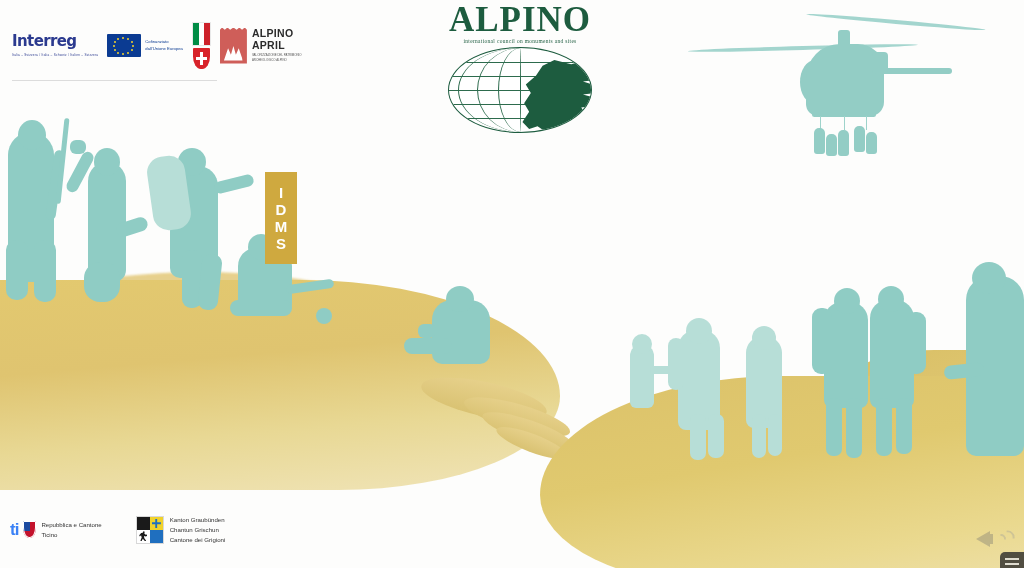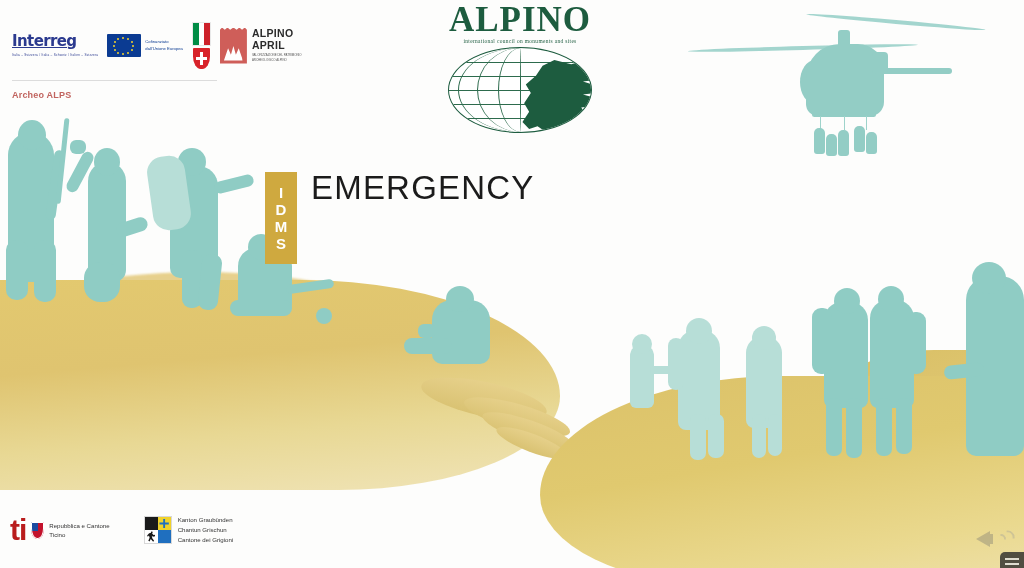--- a/index.html
+++ b/index.html
@@ -12,21 +12,21 @@
 
   
   .canvas{position:absolute;inset:0;background:#fdfdfc;}
 
   
   .logobar{position:absolute;left:12px;top:22px;width:310px;height:auto;}
   .logorow{display:flex;align-items:center;gap:9px;}
   .interreg{display:flex;flex-direction:column;justify-content:center;}
   .interreg-word{
     font-size:15px;font-weight:700;color:#2b3a8f;letter-spacing:-.6px;
-    font-family:"DejaVu Sans",sans-serif;line-height:1;text-decoration:underline;
+    font-family:"DejaVu Sans",sans-serif;line-height:1;
   }
   .interreg-sub{
     margin-top:5px;font-size:3.1px;color:#2b3a8f;letter-spacing:.25px;
     white-space:nowrap;line-height:1;transform:scaleY(1.15);transform-origin:left top;
   }
   .eu{display:flex;align-items:center;gap:4px;}
   .eu-flag{
     width:34px;height:23px;background:#0b3b92;position:relative;border-radius:1px;
     flex:0 0 auto;
   }
@@ -168,21 +168,21 @@
     border-radius:50% 50% 0 0/100% 100% 0 0;
     filter:blur(1px);
   }
 
   .fig{position:absolute;background:#8fccc4;}
   .fig.pale{background:#b7ded7;}
 
   
   .cantons{position:absolute;left:10px;top:515px;display:flex;align-items:center;gap:34px;}
   .ti-logo{display:flex;align-items:center;gap:5px;}
-  .ti-word{font-size:30px;font-weight:800;color:#b91c1c;letter-spacing:-1px;line-height:1;}
+  .ti-word{font-size:17px;font-weight:800;color:#3b82f6;letter-spacing:-1px;line-height:1;}
   .ti-shield{
     width:13px;height:17px;background:#c3122c;position:relative;
     border-radius:1px 1px 46% 46%/1px 1px 62% 62%;
   }
   .ti-shield::before{content:"";position:absolute;left:0;top:0;width:50%;height:56%;background:#1c4ba0;}
   .ti-shield::after{content:"";position:absolute;left:0;top:0;right:0;bottom:0;
     border:1px solid #fff;border-radius:1px 1px 46% 46%/1px 1px 62% 62%;box-sizing:border-box;}
   .ti-text{font-size:6.1px;color:#333;line-height:1.55;white-space:nowrap;}
   .gr-logo{display:flex;align-items:center;gap:6px;}
   .gr-mark{
@@ -380,21 +380,20 @@
         <div class="archeo-mark"></div>
         <div class="archeo-txt">
           <div class="archeo-t1">ALPINO</div>
           <div class="archeo-t2">APRIL</div>
           <div class="archeo-t3">VALORIZZAZIONE DEL PATRIMONIO ARCHEOLOGICO ALPINO</div>
         </div>
       </div>
 
     </div>
     <div class="logo-rule"></div>
-    <div class="archeo-alps-label">Archeo ALPS</div>
   </div>
 
   <div class="icomos">
     <div class="icomos-word">ALPINO</div>
     <div class="icomos-sub">international council on monuments and sites</div>
     <div class="icomos-globe">
       <span class="mer" style="width:0;margin-left:0;"></span>
       <span class="mer" style="width:44px;margin-left:-22px;"></span>
       <span class="mer" style="width:86px;margin-left:-43px;"></span>
       <span class="mer" style="width:124px;margin-left:-62px;"></span>
@@ -410,21 +409,20 @@
   <div class="headline">
 
     <div class="idms">
       <span>I</span>
       <span>D</span>
       <span>M</span>
       <span>S</span>
     </div>
 
     <div class="title-col">
-      <div class="title-line">EMERGENCY</div>
     </div>
   </div>
 
   <div class="cantons">
 
     <div class="ti-logo">
       <span class="ti-word">ti</span>
       <span class="ti-shield"></span>
       <span>
         <span class="ti-text" style="display:block">Repubblica e Cantone</span>

